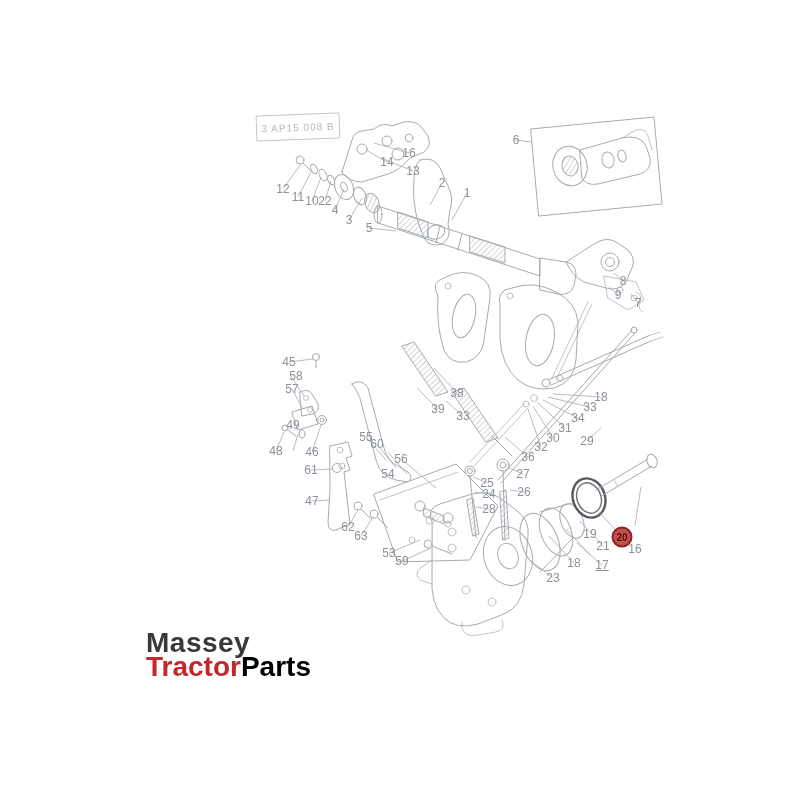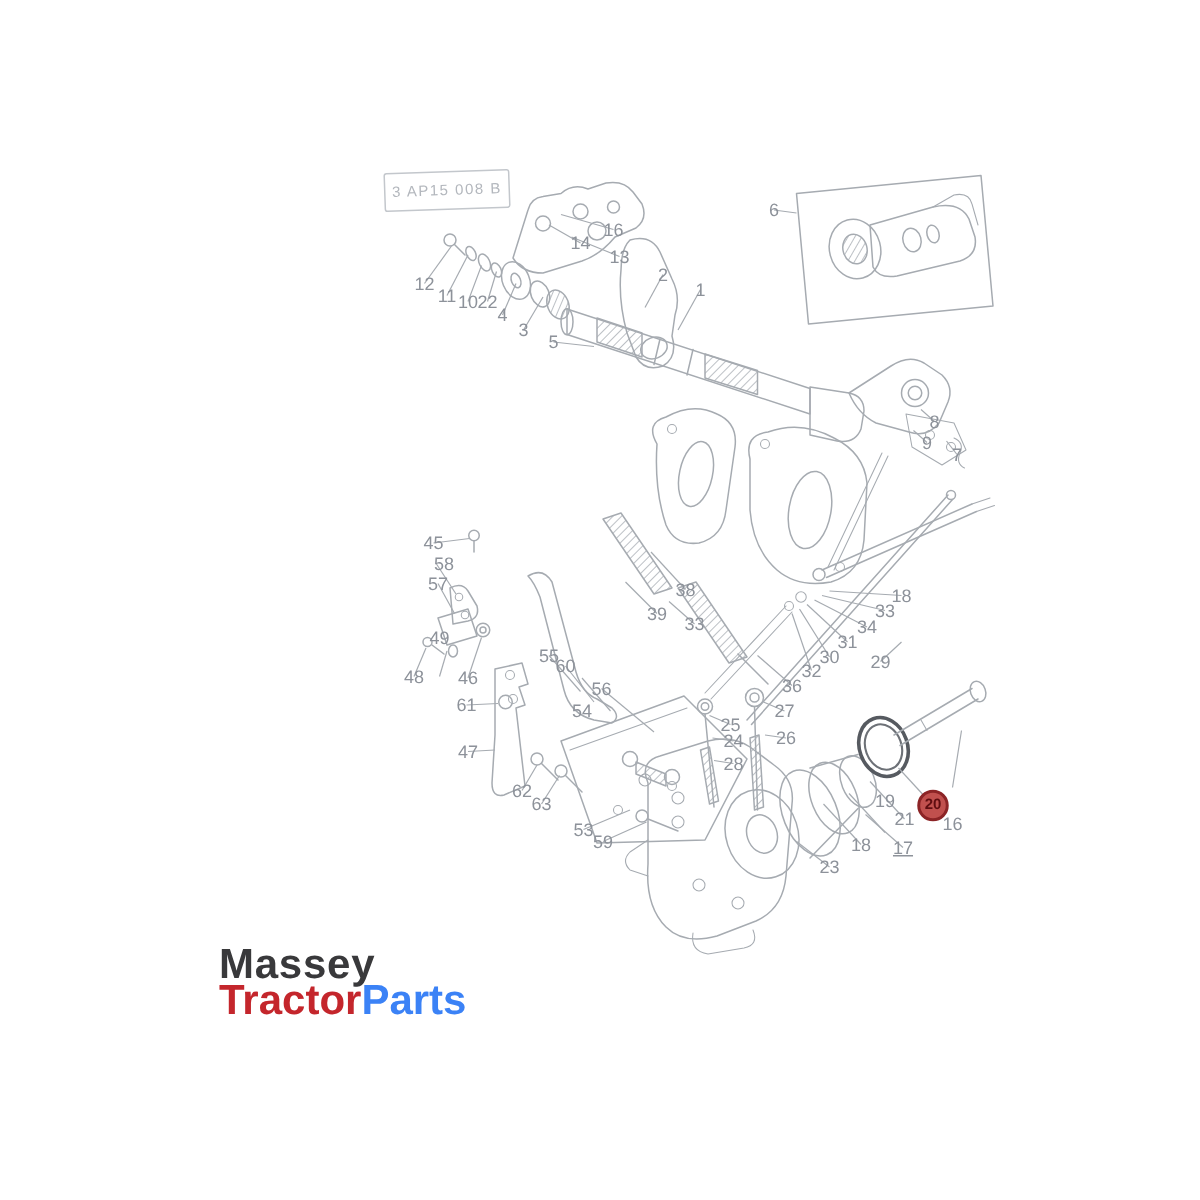--- a/index.html
+++ b/index.html
@@ -38,21 +38,21 @@
   .ref-label{
     position:absolute;left:256px;top:114px;width:82px;height:24px;z-index:2;
     border:1px solid #c3c7cc;border-radius:2px;color:var(--ref-color);
     font-size:10px;letter-spacing:1px;display:flex;align-items:center;justify-content:center;
     transform:rotate(-2deg);
   }
   .logo{position:absolute;left:146px;top:630px;z-index:2;line-height:.92;}
   .logo .l1{font-size:28px;font-weight:800;color:#39393b;letter-spacing:.5px;display:block;}
   .logo .l2{display:block;margin-top:-2px;font-size:28px;font-weight:800;}
   .logo .red{color:#c4262c;}
-  .logo .gray{color:#3b82f6;}
+  .logo .gray{color:#000000;}
 </style>
 </head>
 <body>
 
 <div class="stage">
 
   <svg class="art" width="800" height="800" viewBox="0 0 800 800">
     <defs>
       <pattern id="hatch" width="4" height="4" patternUnits="userSpaceOnUse" patternTransform="rotate(45)">
         <line x1="0" y1="0" x2="0" y2="4"></line>

